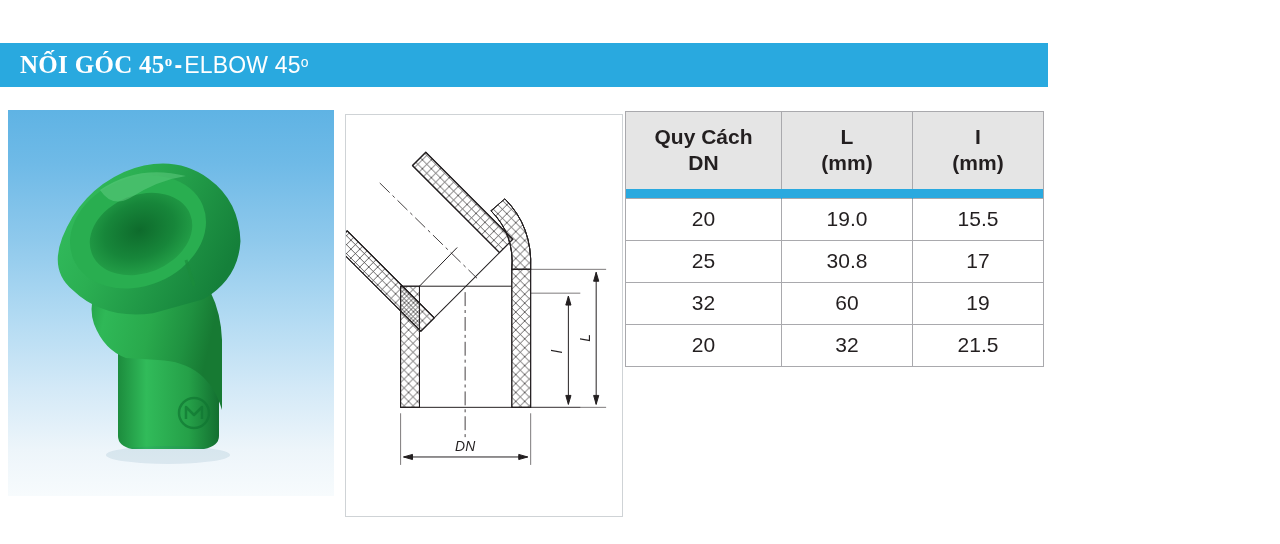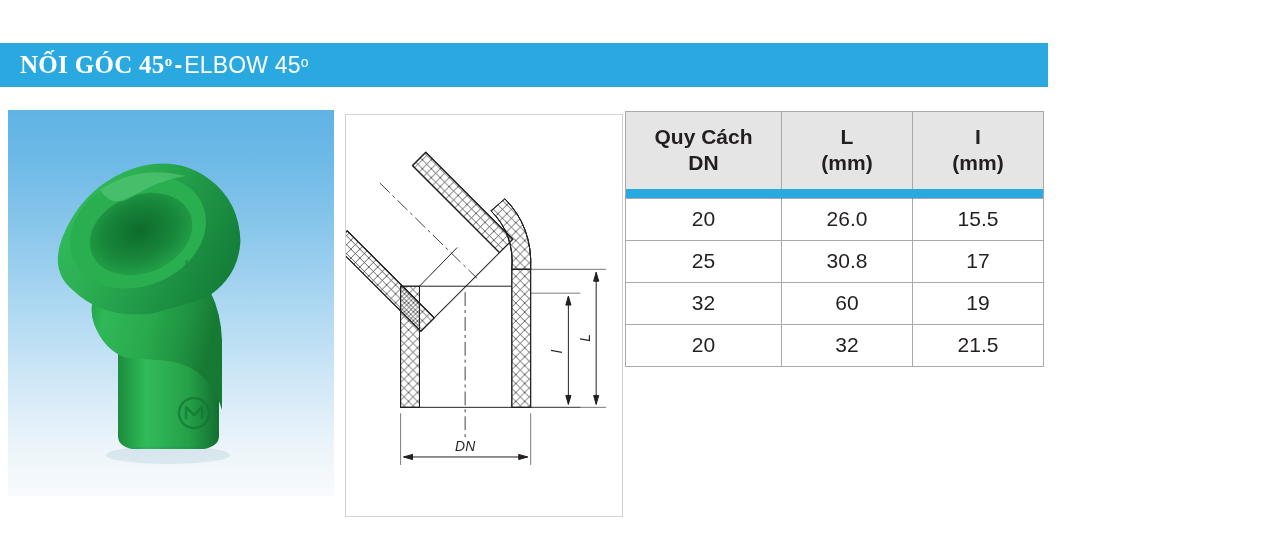--- a/index.html
+++ b/index.html
@@ -312,21 +312,21 @@
         </tr>
         <tr class="bluebar">
           <td></td>
           <td></td>
           <td></td>
         </tr>
       </thead>
       <tbody>
         <tr>
           <td class="cell">20</td>
-          <td class="cell">26.0</td>
+          <td class="cell">19.0</td>
           <td class="cell">15.5</td>
         </tr>
         <tr>
           <td class="cell">25</td>
           <td class="cell">30.8</td>
           <td class="cell">17</td>
         </tr>
         <tr>
           <td class="cell">32</td>
           <td class="cell">60</td>

